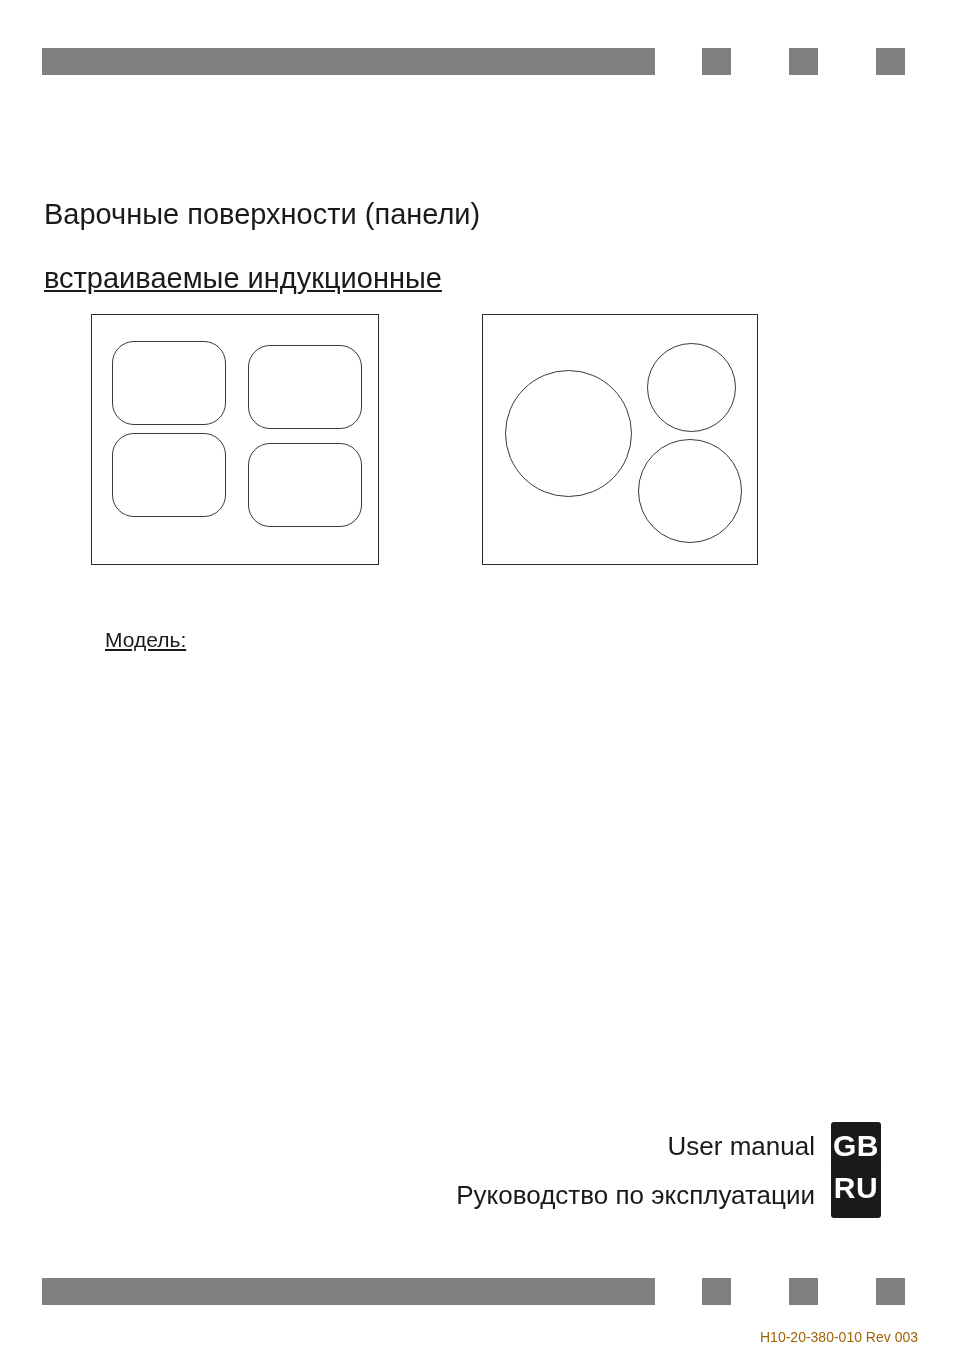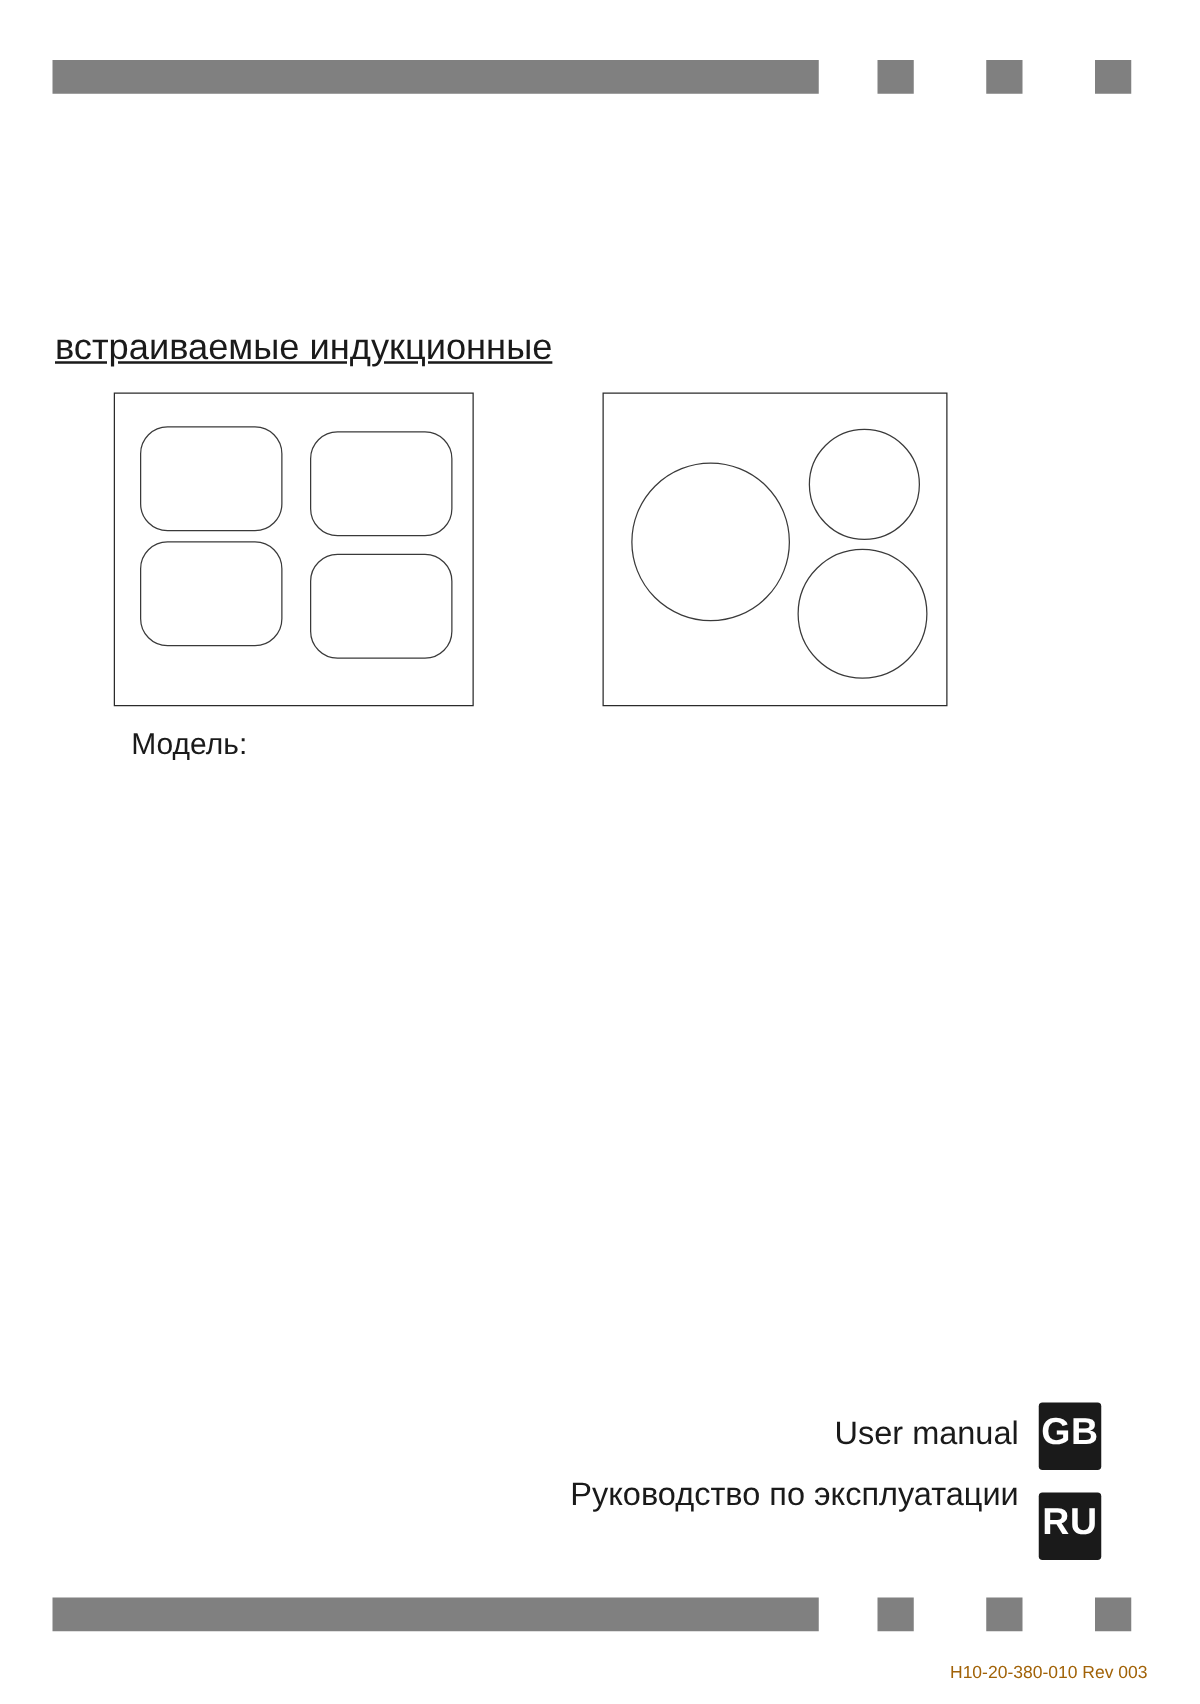--- a/index.html
+++ b/index.html
@@ -113,23 +113,24 @@
     box-sizing: border-box;
   }
   .zc-big   { left: 22px;  top: 55px;  width: 127px; height: 127px; }
   .zc-small1{ left: 164px; top: 28px;  width: 89px;  height: 89px; }
   .zc-small2{ left: 155px; top: 124px; width: 104px; height: 104px; }
 
   
   .model {
     position: absolute;
     left: 105px;
-    top: 582px;
-    font-size: 24px;
-    white-space: nowrap;
+    top: 628px;
+    font-size: 21px;
+    white-space: nowrap;
+    text-decoration: underline;
   }
 
   
   .manual-en {
     position: absolute;
     right: 145px;
     top: 1131px;
     font-size: 26px;
     white-space: nowrap;
     text-align: center;
@@ -158,21 +159,21 @@
     background: #1a1a1a;
     color: #ffffff;
     font-size: 30px;
     font-weight: bold;
     text-align: center;
     line-height: 48px;
     letter-spacing: 0.5px;
     border-radius: 3px;
   }
   .lang-gb { top: 0px; }
-  .lang-ru { top: 72px; }
+  .lang-ru { top: 42px; }
 
   .doc-code {
     position: absolute;
     right: 42px;
     top: 1329px;
     font-size: 14px;
     color: #a16207;
     white-space: nowrap;
   }
 </style>
@@ -181,20 +182,21 @@
 
 <div class="page">
 
   <div class="bar-row top">
     <div class="long-bar"></div>
     <div class="sq s1"></div>
     <div class="sq s2"></div>
     <div class="sq s3"></div>
   </div>
 
+  <div class="title-ru1">Варочные поверхности (панели)</div>
   <div class="title-ru2">встраиваемые индукционные</div>
 
   <div class="hob hob-left">
     <div class="zone-rect zr-tl"></div>
     <div class="zone-rect zr-tr"></div>
     <div class="zone-rect zr-bl"></div>
     <div class="zone-rect zr-br"></div>
   </div>
 
   <div class="hob hob-right">

